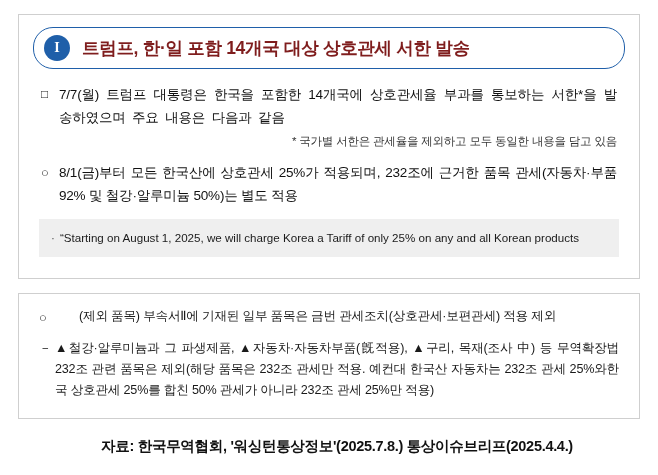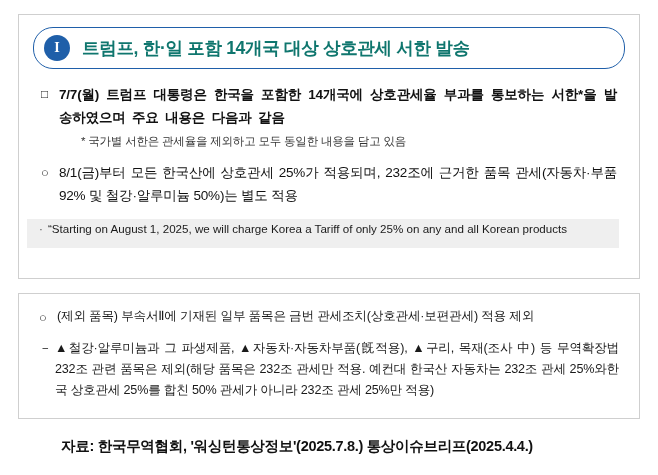--- a/index.html
+++ b/index.html
@@ -64,21 +64,21 @@
     justify-content: center;
     margin-left: 10px;
     flex: 0 0 auto;
     font-family: "Liberation Serif", serif;
   }
   .title-text {
     margin-left: 12px;
     font-size: 17.5px;
     font-weight: bold;
     letter-spacing: -0.3px;
-    color: #0f766e;
+    color: #7f1d1d;
     white-space: nowrap;
   }
 
   
   .body {
     padding: 14px 22px 0 22px;
   }
   .bullet {
     display: flex;
     align-items: flex-start;
@@ -98,35 +98,35 @@
   .bullet .txt {
     flex: 1 1 auto;
     font-size: 13.5px;
     line-height: 23px;
     color: #111111;
     letter-spacing: -0.2px;
     text-align: justify;
   }
   .bullet .txt.wide {
     word-spacing: 3px;
-    font-weight: bold;
   }
   .subnote {
     font-size: 11.5px;
     color: #333333;
     line-height: 19px;
     margin: 2px 0 10px 40px;
     letter-spacing: -0.2px;
+    text-align: right;
   }
 
   
   .quote {
-    margin: 12px 20px 0 8px;
+    margin: 12px 20px 0 20px;
     background: #efefef;
-    padding: 0 12px 10px 12px;
+    padding: 9px 12px 10px 12px;
     font-size: 11.6px;
     line-height: 19px;
     color: #1a1a1a;
     box-sizing: border-box;
   }
   .quote .qmark {
     display: inline-block;
     width: 9px;
     color: #555;
   }
@@ -136,20 +136,21 @@
   }
 
   
   .card-bottom .body {
     padding: 12px 20px 0 20px;
   }
   .b2-line {
     font-size: 12.6px;
     line-height: 21px;
     letter-spacing: -0.2px;
+    margin-left: 22px;
   }
   .dash-block {
     display: flex;
     align-items: flex-start;
     margin-top: 9px;
   }
   .dash-block .mark {
     flex: 0 0 auto;
     width: 16px;
     font-size: 12.5px;
@@ -170,20 +171,21 @@
   .source {
     position: absolute;
     left: 0;
     top: 437px;
     width: 594px;
     text-align: center;
     font-size: 14.5px;
     font-weight: bold;
     color: #111111;
     letter-spacing: -0.3px;
+    padding-left: 40px;
   }
 </style>
 </head>
 <body>
 
 <div class="page">
 
   <div class="card card-top">
 
     <div class="title-row">

